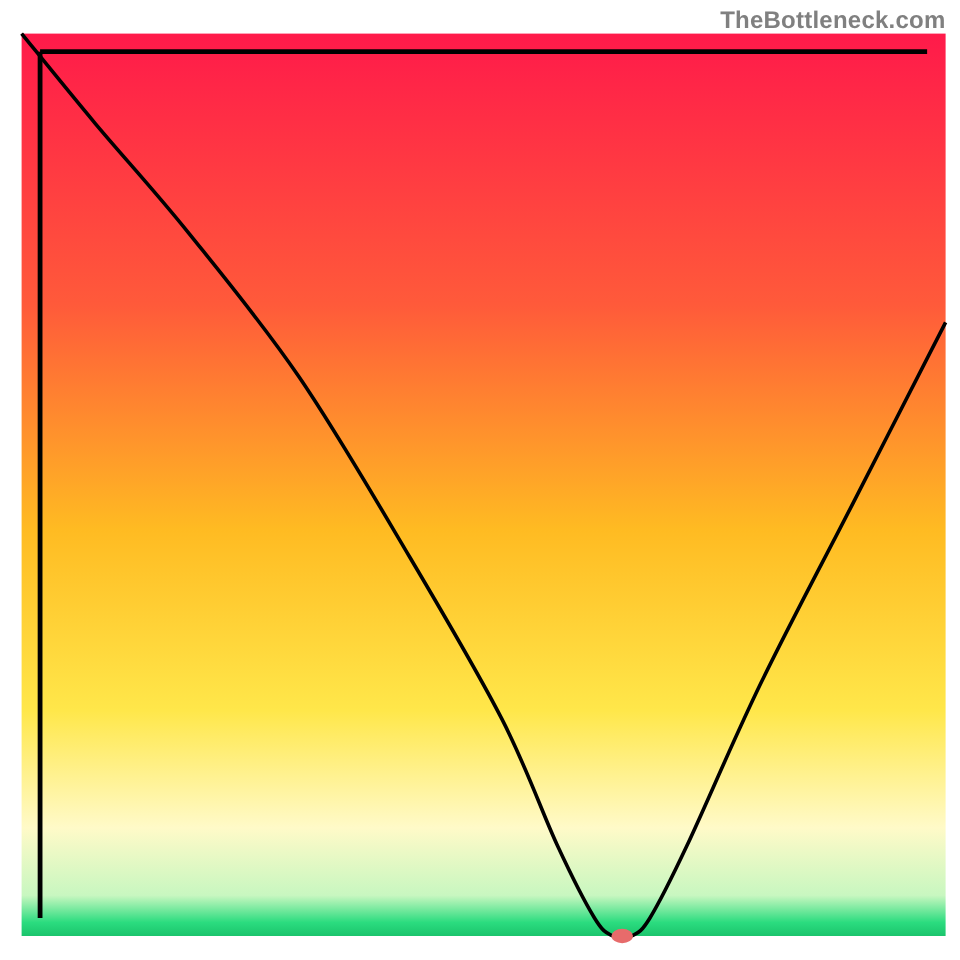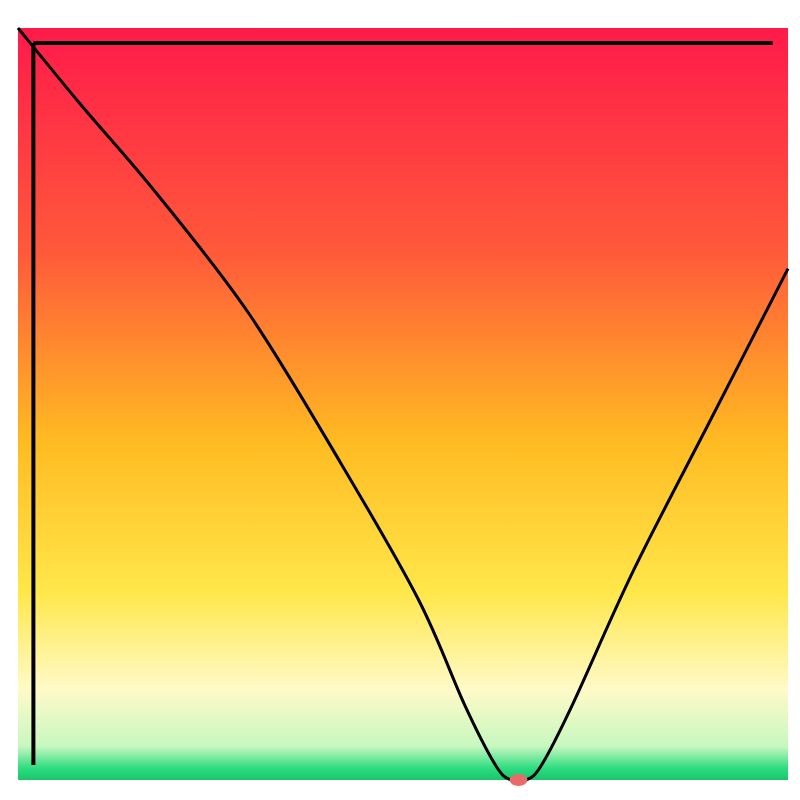--- a/index.html
+++ b/index.html
@@ -28,20 +28,21 @@
   svg {
     position: absolute;
     top: 0;
     left: 0;
   }
 </style>
 </head>
 <body>
 <div class="container">
 
+<div class="watermark">TheBottleneck.com</div>
 
 <svg id="chart-svg" width="800" height="800" viewBox="0 0 800 800">
   <defs>
     <linearGradient id="bg-grad" x1="0" y1="0" x2="0" y2="1">
           <stop offset="0%" stop-color="#ff1a4a"></stop>
           <stop offset="30%" stop-color="#ff5a3a"></stop>
           <stop offset="55.00000000000001%" stop-color="#ffbb22"></stop>
           <stop offset="75%" stop-color="#ffe74a"></stop>
           <stop offset="88%" stop-color="#fffac8"></stop>
           <stop offset="95.5%" stop-color="#c8f7c0"></stop>

